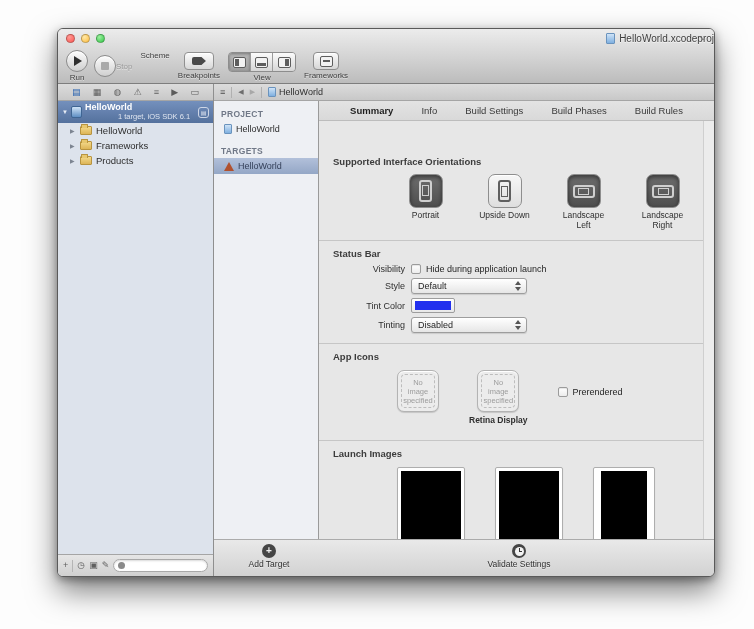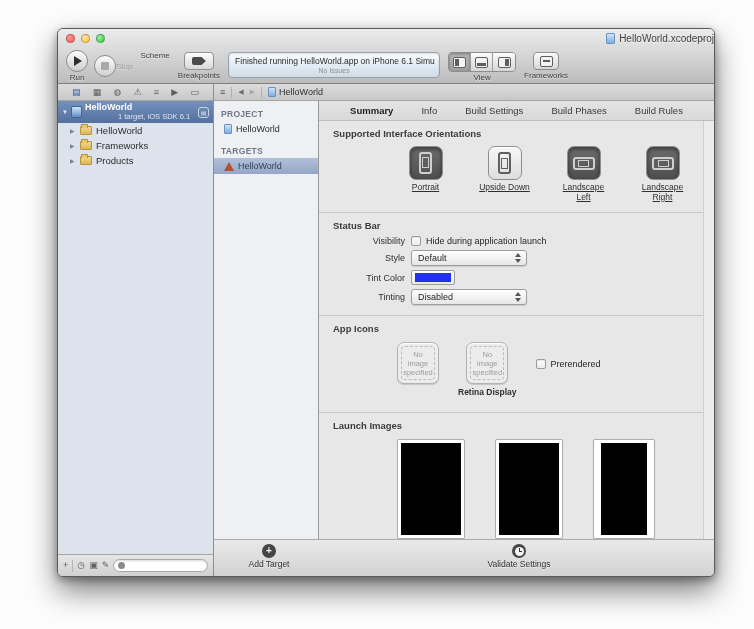--- a/index.html
+++ b/index.html
@@ -126,39 +126,39 @@
   .obtn { width:34px; height:34px; border-radius:7px; border:1px solid #8e8e8e; display:flex; align-items:center; justify-content:center;
     background:linear-gradient(#f7f7f7,#dedede); box-shadow:inset 0 1px 0 #fff; }
   .obtn.on { background:linear-gradient(#6d6d6d,#4e4e4e); box-shadow:inset 0 2px 4px rgba(0,0,0,.5); }
   .phone { border:2px solid #5f5f5f; border-radius:3px; position:relative; }
   .phone.v { width:13px; height:22px; }
   .phone.h { width:22px; height:13px; }
   .obtn.on .phone { border-color:#cfcfcf; }
   .phone.v::before { content:""; position:absolute; left:1px; right:1px; top:3px; bottom:4px; border:1px solid currentColor; }
   .phone.h::before { content:""; position:absolute; top:1px; bottom:1px; left:3px; right:4px; border:1px solid currentColor; }
   .obtn .phone { color:#5f5f5f; } .obtn.on .phone { color:#cfcfcf; }
-  .olabel { font-size:8.5px; color:#2f2f2f; margin-top:3px; text-align:center; line-height:1.15;text-decoration:underline; }
+  .olabel { font-size:8.5px; color:#2f2f2f; margin-top:3px; text-align:center; line-height:1.15; }
 
   
   .form { margin-top:5px; }
   .frow { display:flex; align-items:center; margin-bottom:4px; }
   .flabel { width:72px; text-align:right; font-size:9px; color:#2f2f2f; margin-right:6px; flex:none; }
   .popup { width:116px; height:16px; border:1px solid #9d9d9d; border-radius:3px; background:linear-gradient(#ffffff,#e6e6e6);
     display:flex; align-items:center; font-size:9px; color:#1f1f1f; padding-left:6px; position:relative; box-shadow:inset 0 1px 0 #fff,0 1px 1px rgba(0,0,0,.12); }
   .popup .arrows { position:absolute; right:5px; top:2px; display:flex; flex-direction:column; line-height:0; }
   .popup .arrows i { width:0; height:0; border-left:3px solid transparent; border-right:3px solid transparent; display:block; }
   .popup .arrows i.up { border-bottom:4px solid #555; margin-bottom:2px; }
   .popup .arrows i.dn { border-top:4px solid #555; }
   .checkbox { width:10px; height:10px; border:1px solid #9b9b9b; border-radius:2px; background:linear-gradient(#fff,#ececec); margin-right:5px; flex:none; box-shadow:inset 0 1px 1px rgba(0,0,0,.1); }
   .cbl { font-size:9px; color:#1f1f1f; }
   .colorwell { width:44px; height:15px; border:1px solid #9d9d9d; border-radius:2px; background:linear-gradient(#fff,#e8e8e8); display:flex; align-items:center; justify-content:center; }
   .swatch { width:36px; height:9px; }
 
   
-  .appicons { display:flex; align-items:center; margin:8px 0 2px 64px; gap:19px; }
+  .appicons { display:flex; align-items:center; margin:8px 0 2px 64px; gap:30px; }
   .iconwell { width:42px; height:42px; border:1px solid #b3b3b3; border-radius:7px; background:#ececec; box-shadow:inset 0 1px 0 #fff,0 1px 1px rgba(0,0,0,.15); padding:3px; }
   .iconwell .dash { width:100%; height:100%; border:1px dashed #bdbdbd; border-radius:4px; display:flex; align-items:center; justify-content:center; text-align:center; font-size:7.5px; color:#9c9c9c; line-height:1.2; }
   .wellwrap { display:flex; flex-direction:column; align-items:center; }
   .wellcap { font-size:8.5px; font-weight:bold; color:#2f2f2f; margin-top:3px; height:10px; }
   .prerow { display:flex; align-items:center; }
 
   
   .launch { display:flex; align-items:flex-start; margin:8px 0 0 64px; gap:30px; }
   .lframe { border:1px solid #aeaeae; border-radius:2px; background:#fff; padding:3px; box-shadow:0 1px 1px rgba(0,0,0,.15); }
   .lblack { background:#000; height:92px; }
@@ -219,24 +219,20 @@
           <span class="tlabel">Scheme</span>
         </div>
 
         <div class="tgroup">
           <button class="bpbtn">
               <span class="bpicon"></span>
             </button>
           <span class="tlabel">Breakpoints</span>
         </div>
 
-        <div class="lcd">
-          <div class="lcd-main">Finished running HelloWorld.app on iPhone 6.1 Simu</div>
-          <div class="lcd-sub">No Issues</div>
-        </div>
 
 
         <div class="tgroup">
           <div class="seg">
             <span class="segbtn on">
                 <span class="mini pane-left"></span>
               </span>
             <span class="segbtn">
                 <span class="mini pane-bottom"></span>
               </span>
@@ -340,21 +336,21 @@
             <div class="tabbar">
               <span class="tab sel">Summary</span>
               <span class="tab">Info</span>
               <span class="tab">Build Settings</span>
               <span class="tab">Build Phases</span>
               <span class="tab">Build Rules</span>
             </div>
 
             <div class="escroll">
 
-              <div class="section" style="height:84px;">
+              <div class="section" style="height:84px;margin-top:28px;">
                 <div class="shdr">Supported Interface Orientations</div>
                 <div class="orients">
                   <div class="orient">
                     <button class="obtn on">
                         <span class="phone v"></span>
                       </button>
                     <span class="olabel">Portrait</span>
                   </div>
                   <div class="orient">
                     <button class="obtn">

